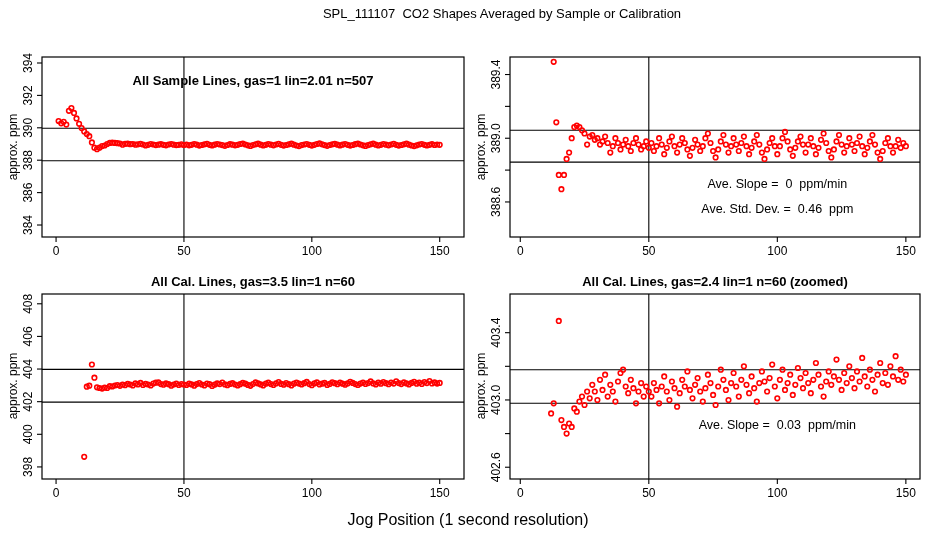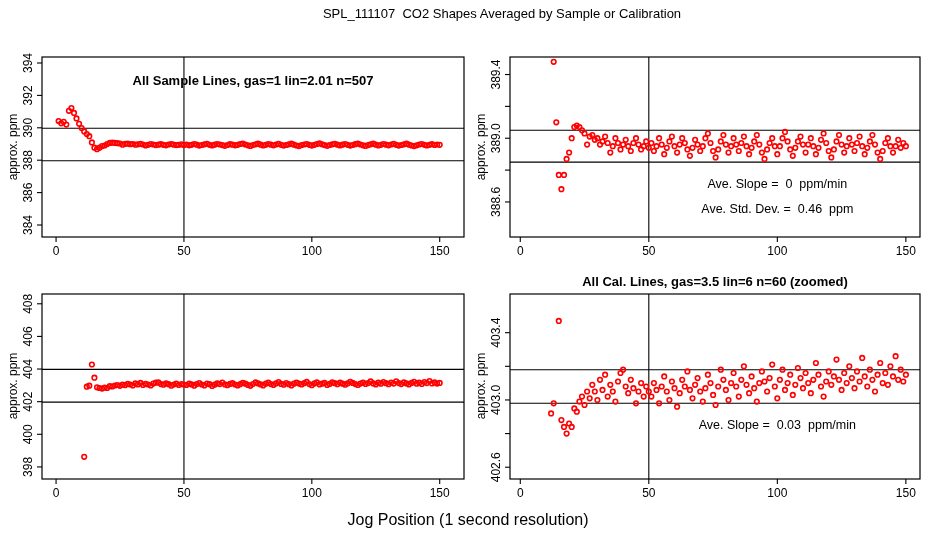--- a/index.html
+++ b/index.html
@@ -710,21 +710,22 @@
           <circle cx="903.3" cy="381.5" r="2.3" fill="none" stroke="#FF0000" stroke-width="1.6"></circle>
           <circle cx="905.9" cy="374.7" r="2.3" fill="none" stroke="#FF0000" stroke-width="1.6"></circle>
         </g>
         <text x="777.3354231974922" y="428.5454545454537" text-anchor="middle" font-family="&quot;Liberation Sans&quot;, sans-serif" font-size="12.5" fill="#000000" style="white-space:pre" xml:space="preserve">Ave. Slope =  0.03  ppm/min</text>
       </g>
     </svg>
 
   <div class="main-title">SPL_111107  CO2 Shapes Averaged by Sample or Calibration</div>
 
   <div class="panel-title" id="pt0">All Sample Lines, gas=1 lin=2.01 n=507</div>
-  <div class="panel-title" id="pt3">All Cal. Lines, gas=3.5 lin=6 n=60 (zoomed)</div>
+  <div class="panel-title" id="pt2">All Cal. Lines, gas=3.5 lin=1 n=60</div>
+  <div class="panel-title" id="pt3">All Cal. Lines, gas=2.4 lin=1 n=60 (zoomed)</div>
 
   <div class="ylab" id="yl0">approx. ppm</div>
   <div class="ylab" id="yl1">approx. ppm</div>
   <div class="ylab" id="yl2">approx. ppm</div>
   <div class="ylab" id="yl3">approx. ppm</div>
 
   <div class="xlab">Jog Position (1 second resolution)</div>
 </div>
 
 </body></html>

